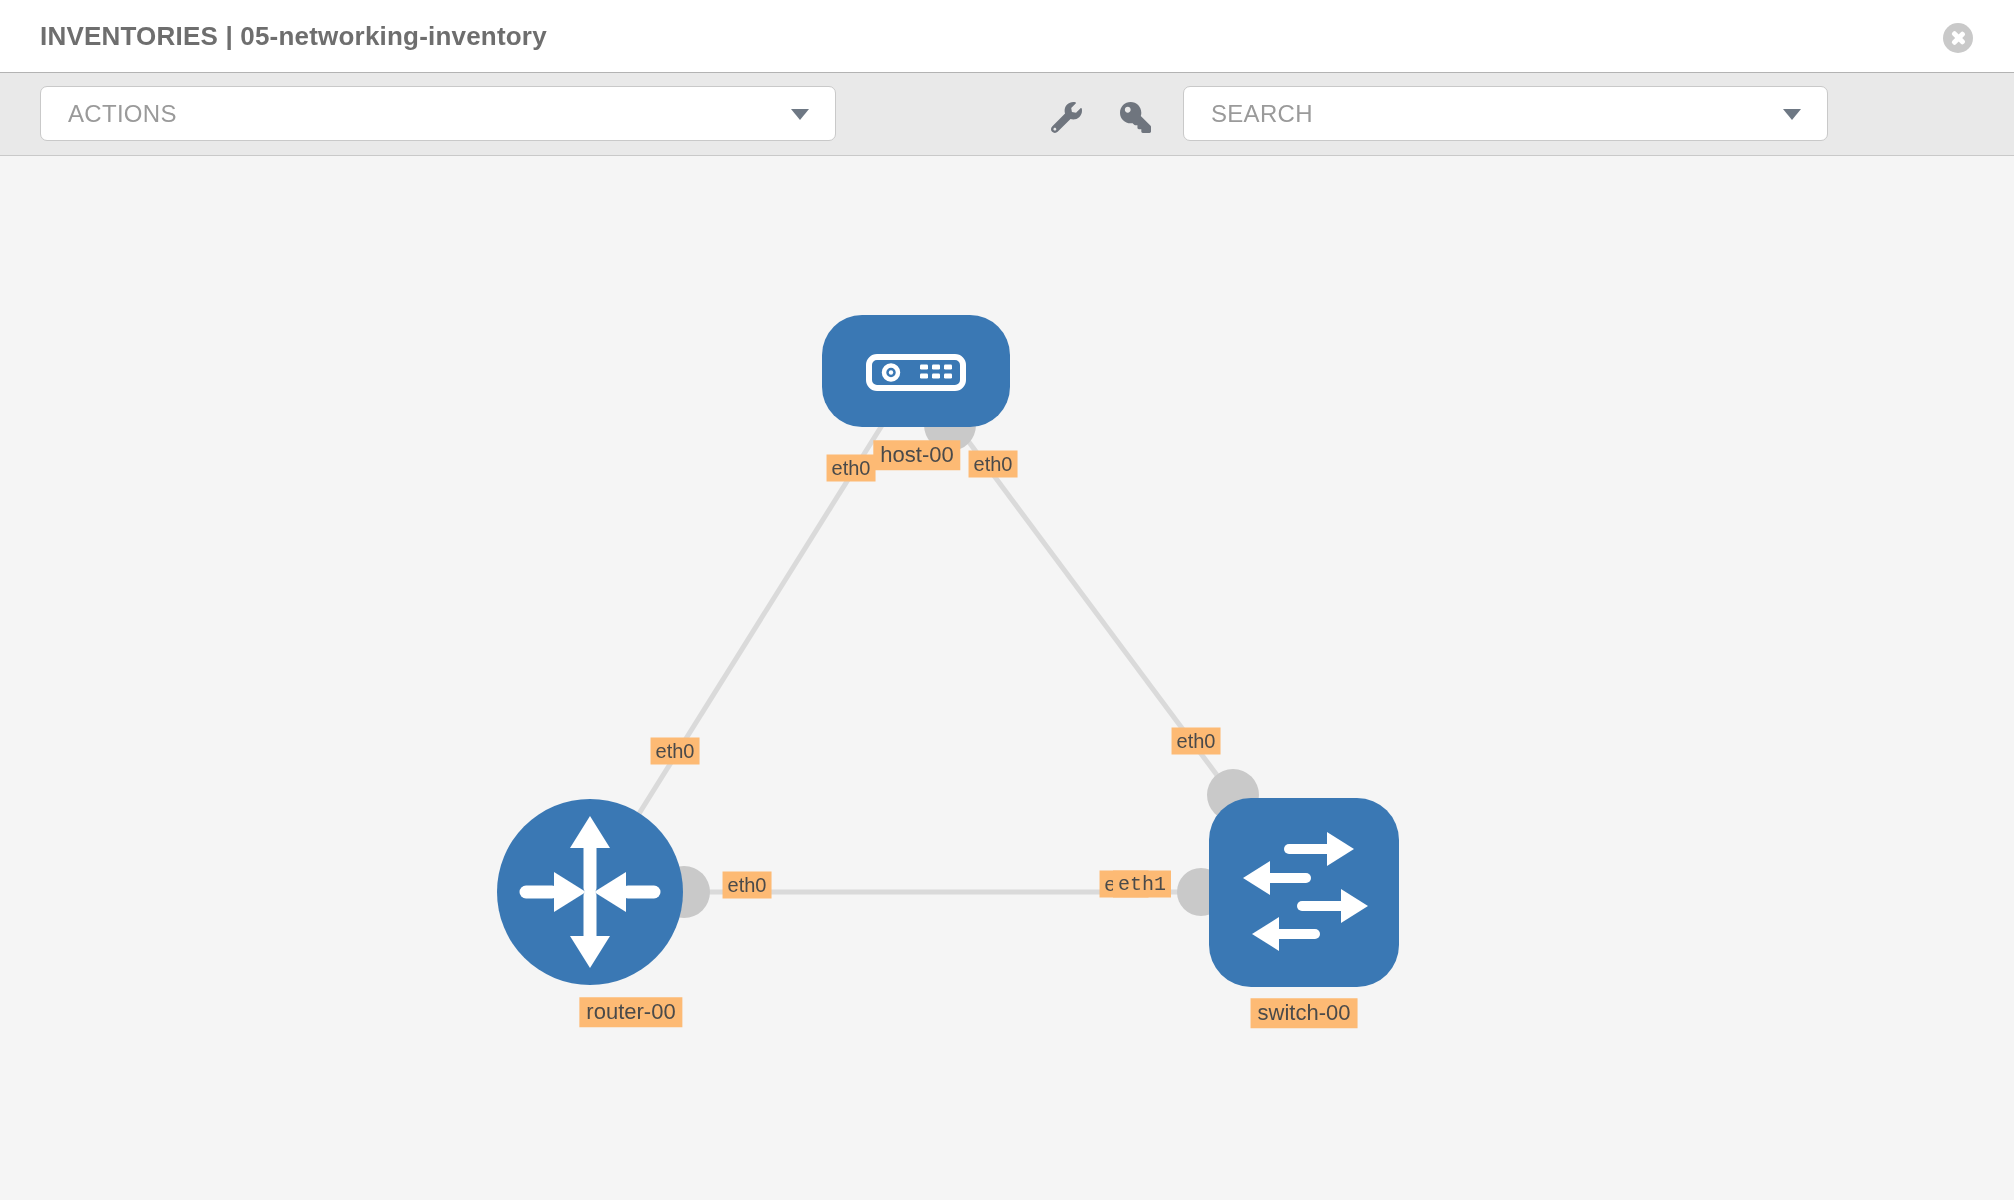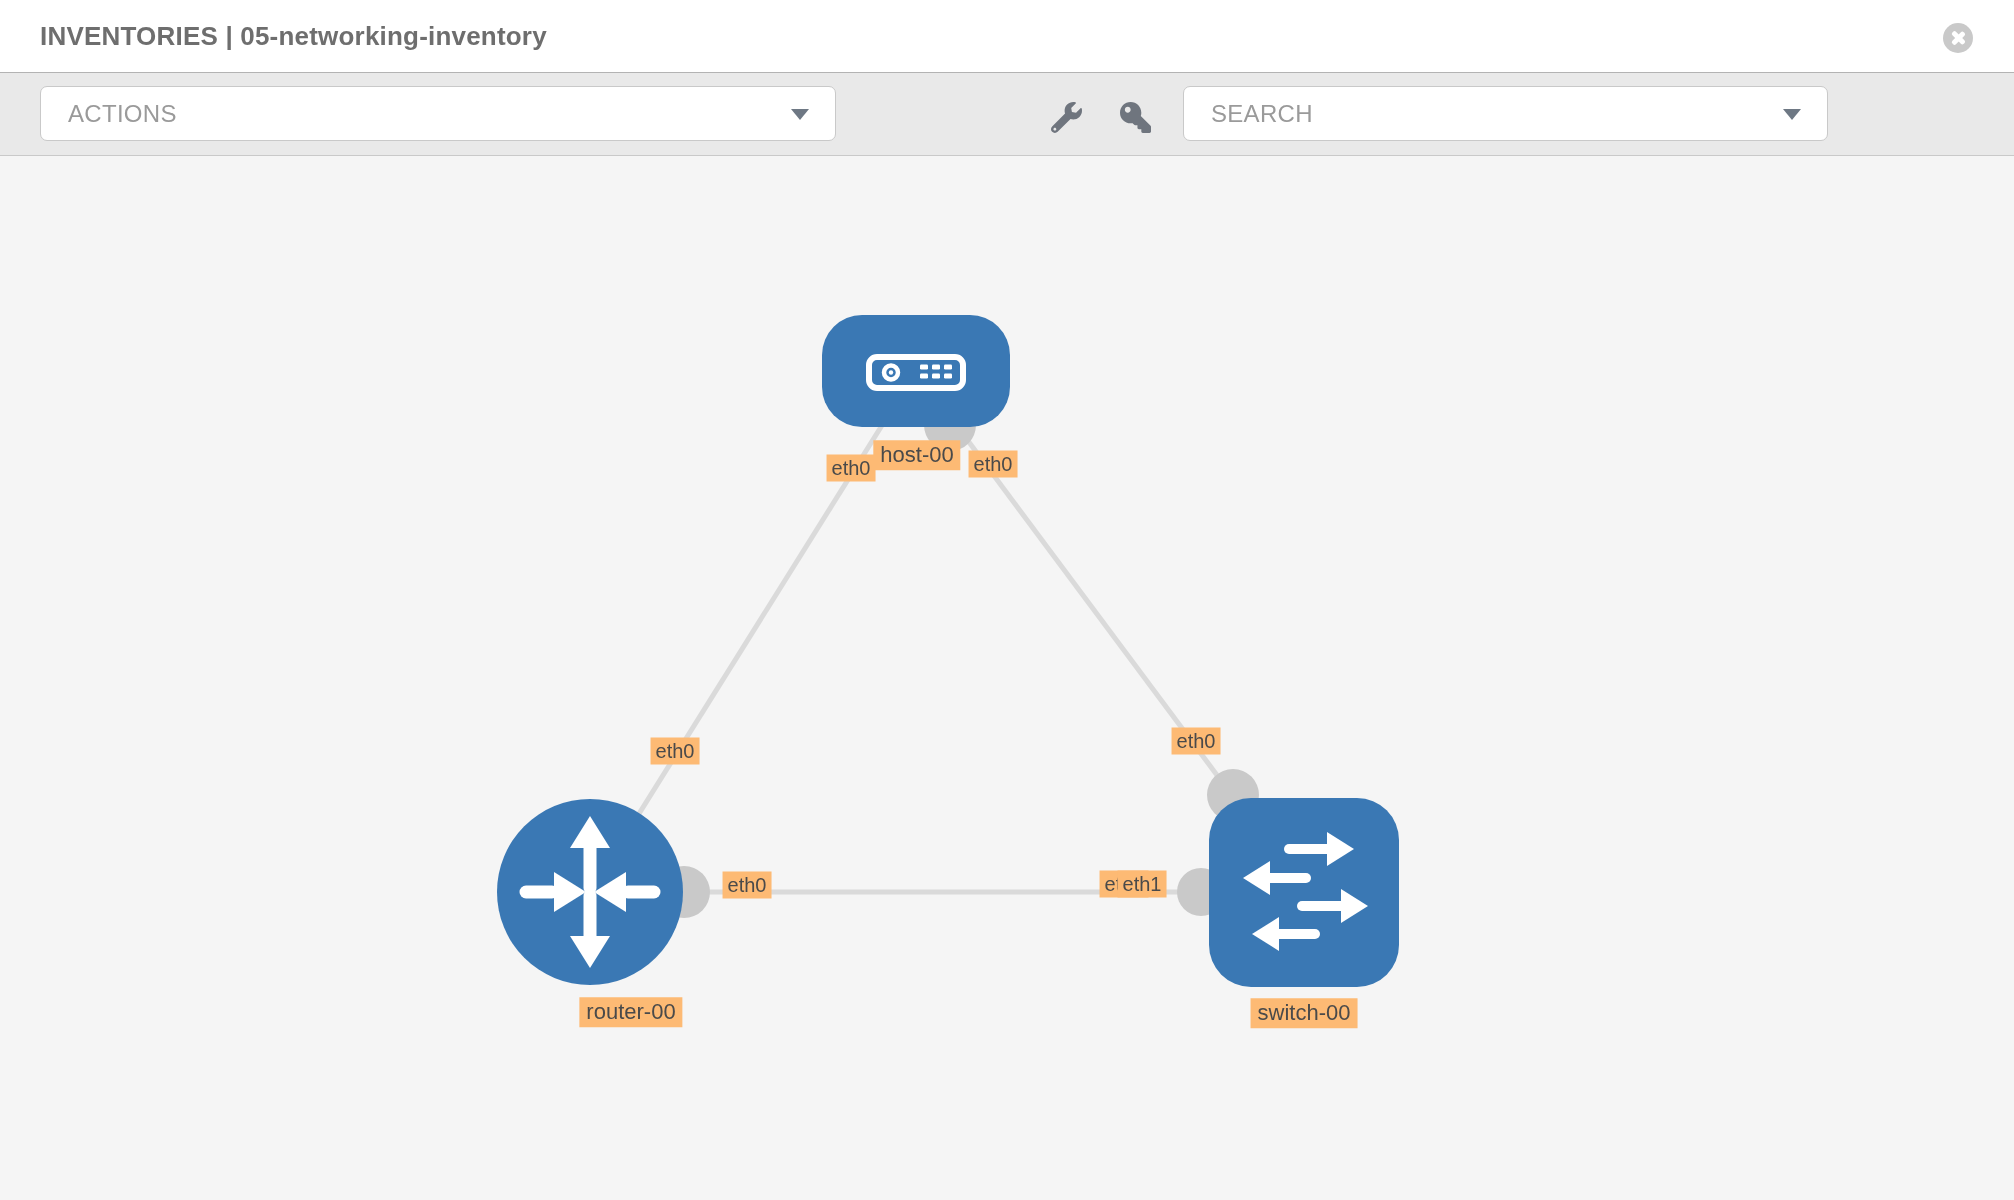--- a/index.html
+++ b/index.html
@@ -38,21 +38,21 @@
   .key-btn svg { transform:scaleX(-1); }
 
   
   .canvas { position:absolute; top:156px; left:0; right:0; bottom:0; background:#f5f5f5; overflow:hidden; }
   svg.topo { position:absolute; left:0; top:0; width:2014px; height:1044px; }
 
   .chip { position:absolute; transform:translate(-50%,-50%); background:#fdba74; color:#4a4a4a;
           white-space:nowrap; z-index:5; line-height:1.25; }
   .node-chip { font-size:22px; padding:1px 7px; }
   .if-chip   { font-size:20px; padding:1px 5px; }
-  .chip-over { z-index:6; }
+  .chip-over { z-index:6;font-family:Liberation Mono, monospace; }
 </style>
 </head>
 <body>
 
 <div class="page">
 
   <div class="header">
     <div class="header-title">INVENTORIES | 05-networking-inventory</div>
     <div class="close-btn" title=""></div>
   </div>

